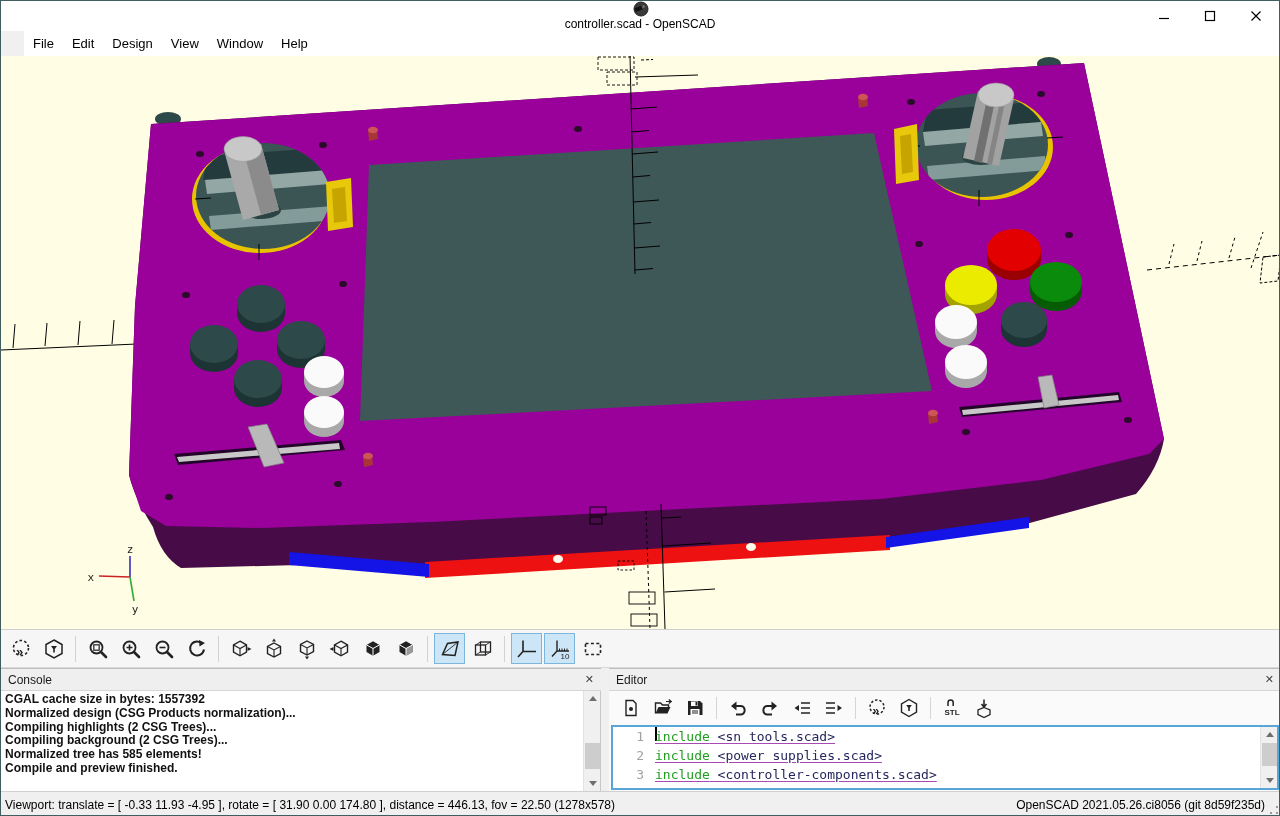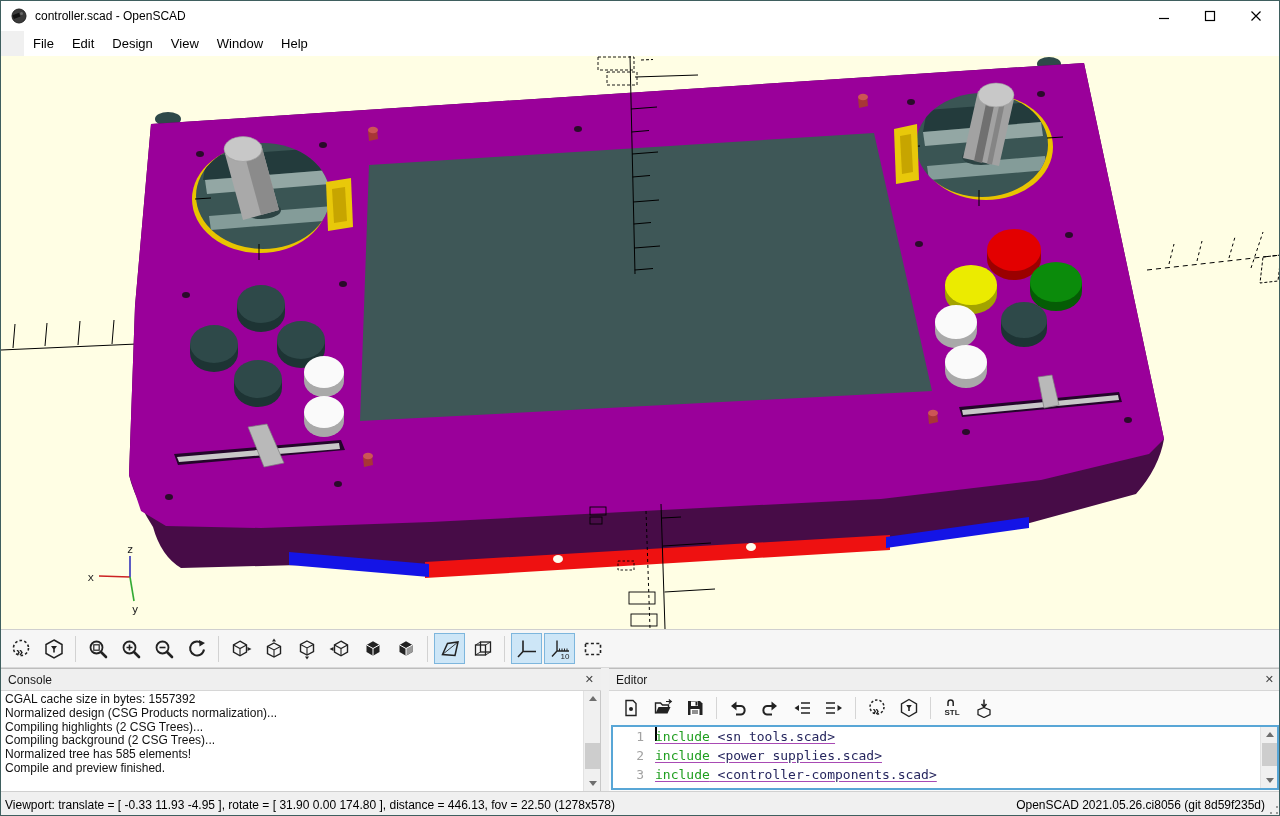--- a/index.html
+++ b/index.html
@@ -1,21 +1,21 @@
 <!DOCTYPE html>
 <html><head>
 <meta charset="utf-8">
 <style>
   html,body{margin:0;padding:0;background:#888;}
   *{box-sizing:border-box;}
   .window{position:relative;width:1280px;height:816px;background:#f0f0f0;
     font-family:"Liberation Sans",sans-serif;border:1px solid #3f5f5f;overflow:hidden;}
   
   .titlebar{position:absolute;left:0;top:0;width:100%;height:30px;background:#fff;
-    display:flex;align-items:center;}
+    display:flex;align-items:center;flex-direction:column;}
   .app-icon{width:16px;height:16px;margin:0 8px 0 10px;}
   .title-text{font-size:12px;color:#000;}
   .win-controls{position:absolute;right:0;top:0;height:30px;display:flex;}
   .wc{width:46px;height:30px;display:flex;align-items:center;justify-content:center;cursor:default;}
   
   .menubar{position:absolute;left:0;top:30px;width:100%;height:25px;background:#fff;
     display:flex;align-items:center;font-size:13px;color:#000;margin-left:23px;}
   .menu-item{padding:3px 9px;}
   
   .viewport{position:absolute;left:0;top:55px;width:1280px;height:573px;overflow:hidden;}
@@ -28,21 +28,21 @@
   .tsep{width:1px;height:26px;background:#d2d2d2;margin:0 5px;}
   
   .panels{position:absolute;left:0;top:667px;width:1280px;height:123px;background:#f0f0f0;}
   .panel{position:absolute;top:0;height:123px;border-top:1px solid #bdbdbd;}
   .panel-header{height:22px;background:#efefef;border-bottom:1px solid #d6d6d6;
     display:flex;align-items:center;justify-content:space-between;padding:0 7px;font-size:12px;color:#1a1a1a;}
   .panel-close{font-size:11px;color:#444;line-height:1;}
   .console-panel{left:0;width:600px;}
   .console-body{position:relative;height:100px;background:#fff;border-right:1px solid #c8c8c8;}
   .console-lines{position:absolute;left:0;top:0;right:17px;bottom:0;padding:2px 0 0 4px;
-    font-size:12px;line-height:13.8px;color:#111;overflow:hidden;}
+    font-size:12px;line-height:13.8px;color:#111;overflow:hidden;font-weight:bold;}
   .scrollbar{position:absolute;right:0;top:0;width:17px;bottom:0;background:#f0f0f0;border-left:1px solid #e2e2e2;}
   .sb-arrow{position:absolute;left:0;width:17px;height:15px;display:flex;align-items:center;justify-content:center;}
   .sb-up{top:0;} .sb-down{bottom:0;}
   .tri-up{width:0;height:0;border-left:4px solid transparent;border-right:4px solid transparent;border-bottom:5px solid #6e6e6e;}
   .tri-down{width:0;height:0;border-left:4px solid transparent;border-right:4px solid transparent;border-top:5px solid #6e6e6e;}
   .sb-thumb{position:absolute;left:1px;width:15px;background:#cdcdcd;}
   .splitter{position:absolute;left:600px;top:0;width:8px;height:123px;background:#f0f0f0;cursor:col-resize;}
   .editor-panel{left:608px;width:672px;background:#fafafa;}
   .editor-toolbar{height:34px;display:flex;align-items:center;padding-left:6px;background:#fafafa;}
   .ebtn{width:30px;height:28px;display:flex;align-items:center;justify-content:center;

